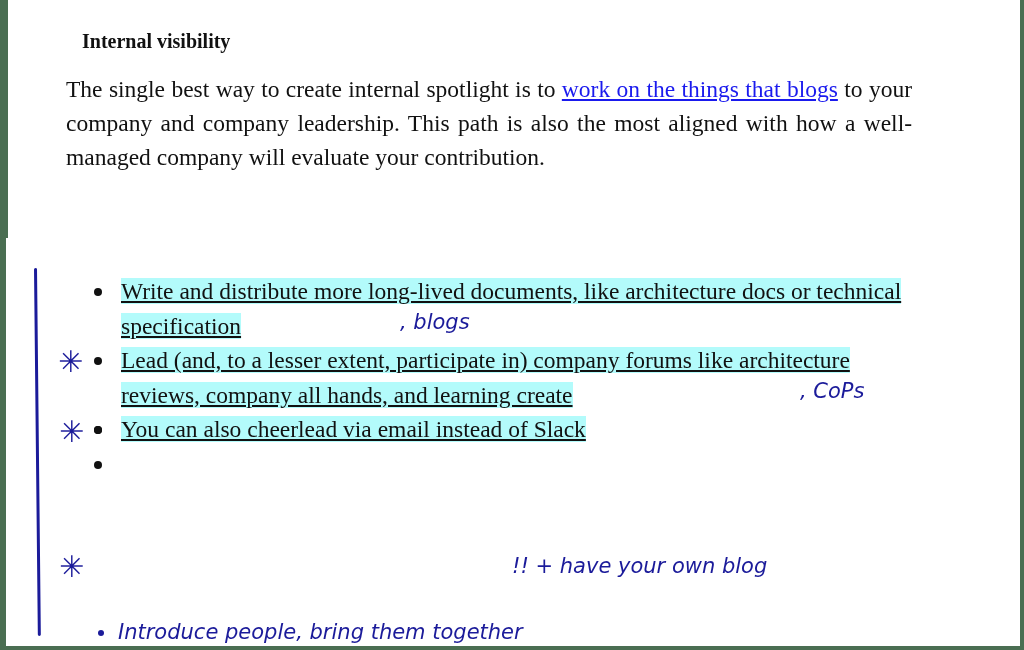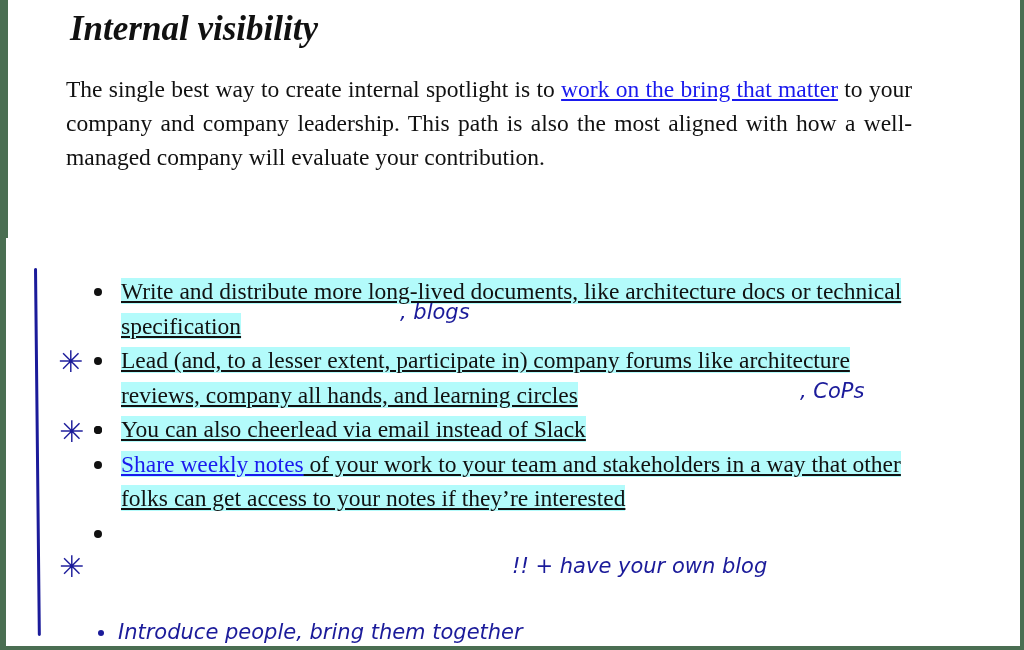--- a/index.html
+++ b/index.html
@@ -9,22 +9,22 @@
     font-family:"Liberation Serif", "DejaVu Serif", serif;
     color:#111;
   }
   .page {
     position:absolute; left:4px; top:0; width:1016px; height:646px;
     background:#ffffff;
   }
   .page-top-border { position:absolute; left:0; top:0; width:4px; height:238px; background:#4a6e52; }
   .page-lower-border { position:absolute; left:0; top:238px; width:2px; height:412px; background:#4a6e52; }
   .heading {
-    position:absolute; left:62px; top:8px; margin:4px;
-    font-size:35px; font-weight:bold; line-height:34px;font-style:italic;
+    position:absolute; left:62px; top:8px; margin:16px;
+    font-size:20px; font-weight:bold; line-height:34px;
   }
   .para {
     position:absolute; left:62px; margin:0;
     font-size:23.5px; line-height:34px; width:846px; text-align:justify;
   }
   .p1 { top:72px; }
   .p2 { top:204px; }
   a.link { color:#1a1aee; text-decoration:underline; }
   .list { position:absolute; left:62px; top:274px; width:850px; margin:0; padding:0; list-style:none;text-decoration:underline; }
   .item { position:relative; padding-left:55px; font-size:23.5px; line-height:34.5px; }
@@ -44,52 +44,48 @@
 </head>
 <body>
 
 <div class="page">
   <div class="page-top-border"></div>
   <div class="page-lower-border"></div>
 
   <h2 class="heading">Internal visibility</h2>
 
   <p class="para p1">
-    <span>The single best way to create internal spotlight is to </span><a class="link" href="#">work on the bring that matter</a><span> to your company and company leadership. This path is also the most aligned with how a well-managed company will evaluate your contribution.</span>
+    <span>The single best way to create internal spotlight is to </span><a class="link" href="#">work on the things that blogs</a><span> to your company and company leadership. This path is also the most aligned with how a well-managed company will evaluate your contribution.</span>
   </p>
 
 
   <div class="vline"></div>
 
   <ul class="list">
     <li class="item">
       <span class="bullet"></span>
       <span class="justify-wrap"><span class="hl">Write and distribute more long-lived documents, like architecture docs or technical specification</span></span>
     </li>
     <li class="item">
       <span class="bullet"></span>
-      <span class="hl">Lead (and, to a lesser extent, participate in) company forums like architecture reviews, company all hands, and learning circles</span>
+      <span class="hl">Lead (and, to a lesser extent, participate in) company forums like architecture reviews, company all hands, and learning create</span>
     </li>
     <li class="item">
       <span class="bullet"></span>
     </li>
     <li class="item">
       <span class="bullet"></span>
       <span class="hl">You can also cheerlead via email instead of Slack</span>
     </li>
     <li class="item">
       <span class="bullet"></span>
-      <span class="hl"><a class="link" href="#">Share weekly notes</a><span> of your work to your team and stakeholders in a way that other folks can get access to your notes if they’re interested</span></span>
-    </li>
-    <li class="item">
-      <span class="bullet"></span>
     </li>
   </ul>
 
-  <span class="hw" style="left:396px; top:302px;">, blogs</span>
+  <span class="hw" style="left:396px; top:312px;">, blogs</span>
   <span class="star" style="left:54px; top:347px;">✳</span>
   <span class="hw" style="left:796px; top:381px;">, CoPs</span>
   <span class="star" style="left:55px; top:417px;">✳</span>
   <span class="star" style="left:55px; top:552px;">✳</span>
   <span class="hw" style="left:508px; top:556px;">!!  + have your own blog</span>
   <span class="hw-dot" style="left:94px; top:630px;"></span>
   <span class="hw" style="left:114px; top:622px;">Introduce people, bring them together</span>
 </div>
 
 </body></html>

